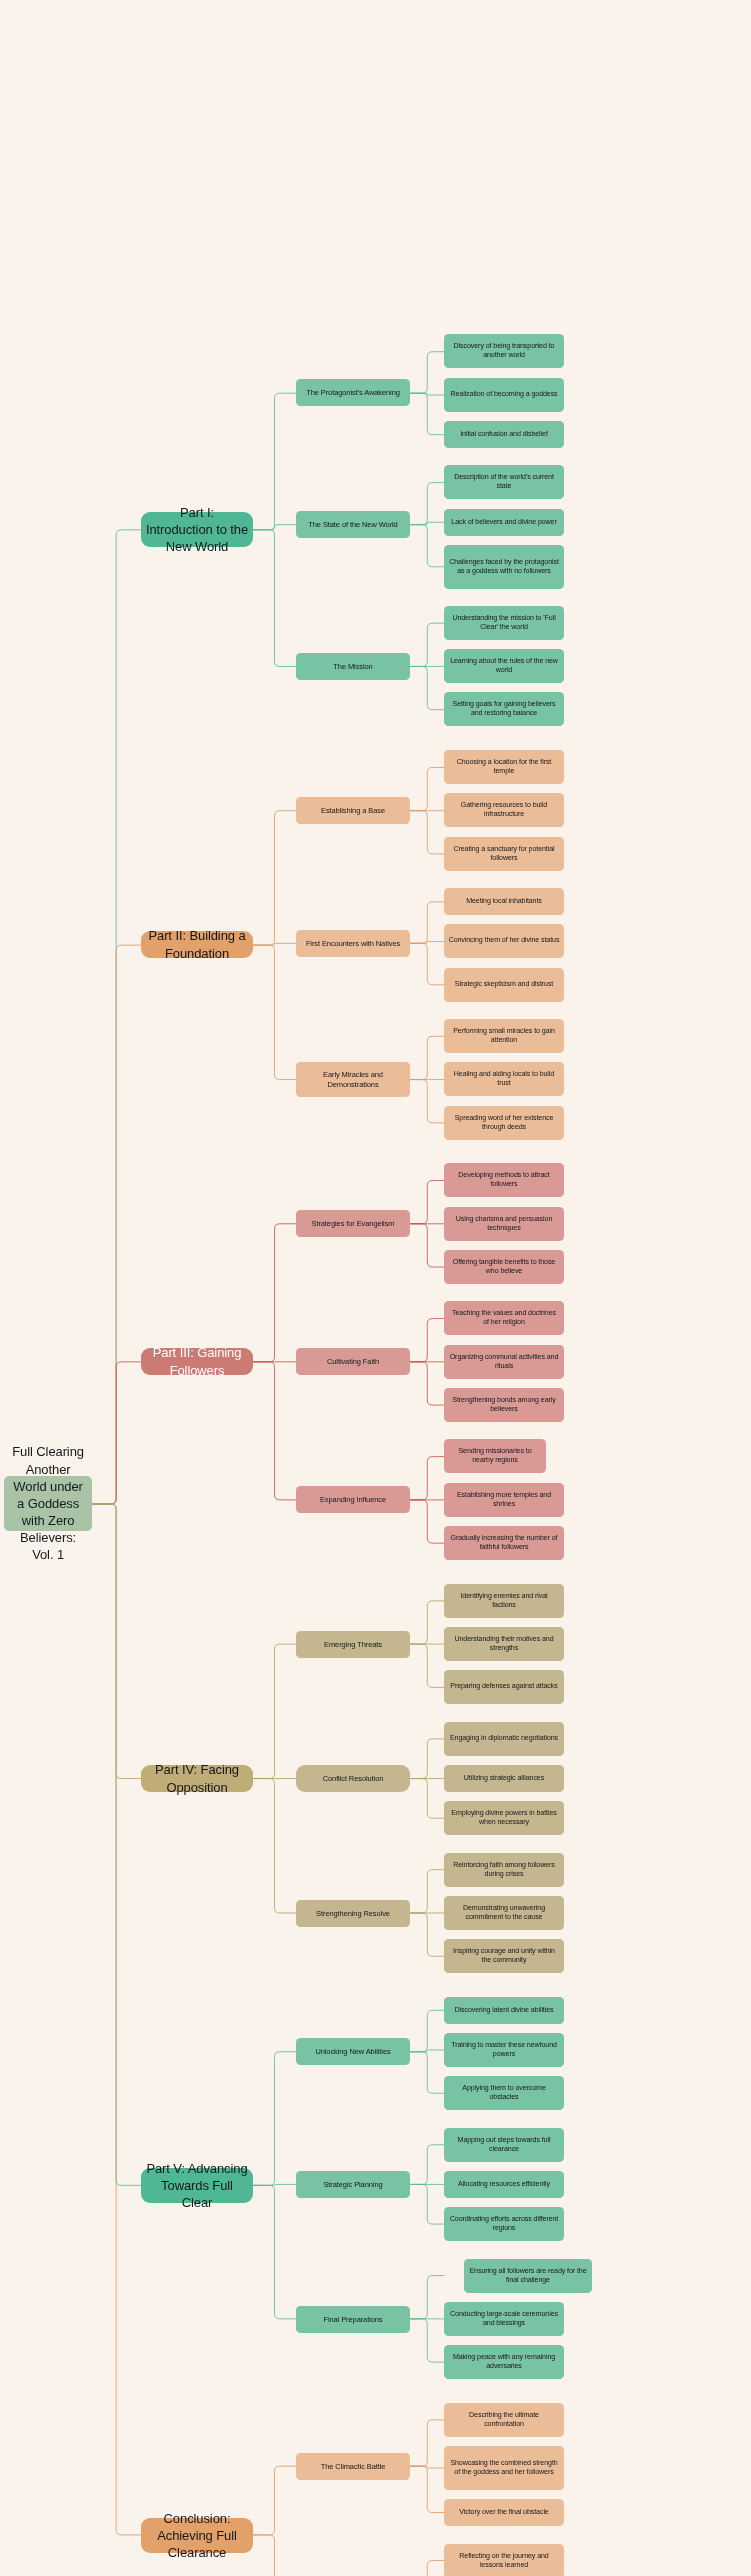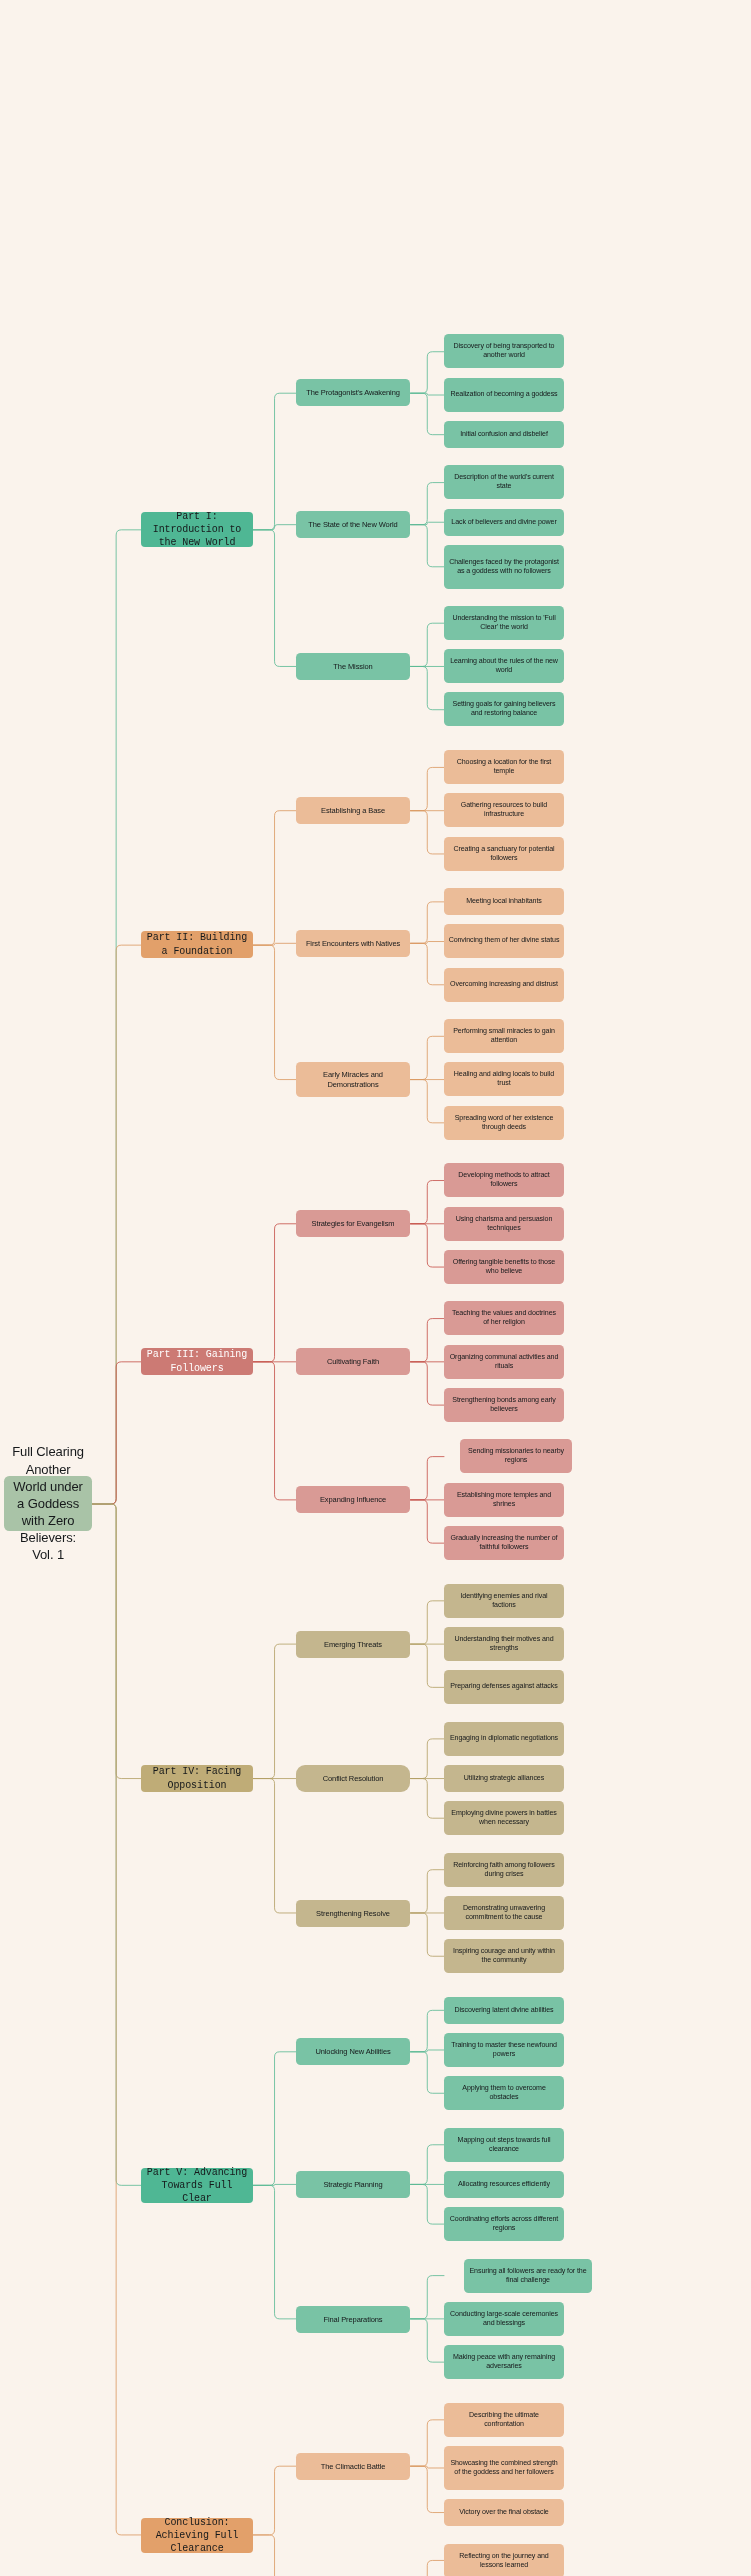--- a/index.html
+++ b/index.html
@@ -21,21 +21,21 @@
     padding:3.1px 4.6px;
     line-height:1.32;
     color:#16191b;
     letter-spacing:-0.1px;
   }
   .root{
     background:#A9C3A7;
     font-size:13px;
     border-radius:5.2px;
   }
-  .lvl1{font-size:10px;border-radius:4px;font-family:Liberation Mono, monospace;}
+  .lvl1{font-size:13px;border-radius:9px;}
   .lvl2{font-size:7.5px;}
   .lvl3{font-size:7.1px;}
   .c-green1{background:#4FB794;}
   .c-green2{background:#79C3A5;}
   .c-orange1{background:#E2A06A;}
   .c-orange2{background:#EBBC98;}
   .c-red1{background:#CC7A74;color:#ffffff;}
   .c-red2{background:#D99A95;}
   .c-olive1{background:#BFAC77;}
   .c-olive2{background:#C4B68E;}
@@ -135,36 +135,36 @@
       <div class="node lvl3 c-green2" style="left: 444px; top: 649px; width: 120px; height: 34px;">Learning about the rules of the new world</div>
       <div class="node lvl3 c-green2" style="left: 444px; top: 692px; width: 120px; height: 34px;">Setting goals for gaining believers and restoring balance</div>
       <div class="node lvl2 c-green2" style="left: 296px; top: 653px; width: 114px; height: 27px;">The Mission</div>
       <div class="node lvl1 c-green1" style="left: 141px; top: 512px; width: 112px; height: 35px;">Part I: Introduction to the New World</div>
       <div class="node lvl3 c-orange2" style="left: 444px; top: 750px; width: 120px; height: 34px;">Choosing a location for the first temple</div>
       <div class="node lvl3 c-orange2" style="left: 444px; top: 793px; width: 120px; height: 34px;">Gathering resources to build infrastructure</div>
       <div class="node lvl3 c-orange2" style="left: 444px; top: 837px; width: 120px; height: 34px;">Creating a sanctuary for potential followers</div>
       <div class="node lvl2 c-orange2" style="left: 296px; top: 797px; width: 114px; height: 27px;">Establishing a Base</div>
       <div class="node lvl3 c-orange2" style="left: 444px; top: 888px; width: 120px; height: 27px;">Meeting local inhabitants</div>
       <div class="node lvl3 c-orange2" style="left: 444px; top: 924px; width: 120px; height: 34px;">Convincing them of her divine status</div>
-      <div class="node lvl3 c-orange2" style="left: 444px; top: 968px; width: 120px; height: 34px;">Overcoming increasing and distrust</div>
+      <div class="node lvl3 c-orange2" style="left: 444px; top: 968px; width: 120px; height: 34px;">Strategic skepticism and distrust</div>
       <div class="node lvl2 c-orange2" style="left: 296px; top: 930px; width: 114px; height: 27px;">First Encounters with Natives</div>
       <div class="node lvl3 c-orange2" style="left: 444px; top: 1019px; width: 120px; height: 34px;">Performing small miracles to gain attention</div>
       <div class="node lvl3 c-orange2" style="left: 444px; top: 1062px; width: 120px; height: 34px;">Healing and aiding locals to build trust</div>
       <div class="node lvl3 c-orange2" style="left: 444px; top: 1106px; width: 120px; height: 34px;">Spreading word of her existence through deeds</div>
       <div class="node lvl2 c-orange2" style="left: 296px; top: 1062px; width: 114px; height: 35px;">Early Miracles and Demonstrations</div>
       <div class="node lvl1 c-orange1" style="left: 141px; top: 931px; width: 112px; height: 27px;">Part II: Building a Foundation</div>
       <div class="node lvl3 c-red2" style="left: 444px; top: 1163px; width: 120px; height: 34px;">Developing methods to attract followers</div>
       <div class="node lvl3 c-red2" style="left: 444px; top: 1207px; width: 120px; height: 34px;">Using charisma and persuasion techniques</div>
       <div class="node lvl3 c-red2" style="left: 444px; top: 1250px; width: 120px; height: 34px;">Offering tangible benefits to those who believe</div>
       <div class="node lvl2 c-red2" style="left: 296px; top: 1210px; width: 114px; height: 27px;">Strategies for Evangelism</div>
       <div class="node lvl3 c-red2" style="left: 444px; top: 1301px; width: 120px; height: 34px;">Teaching the values and doctrines of her religion</div>
       <div class="node lvl3 c-red2" style="left: 444px; top: 1345px; width: 120px; height: 34px;">Organizing communal activities and rituals</div>
       <div class="node lvl3 c-red2" style="left: 444px; top: 1388px; width: 120px; height: 34px;">Strengthening bonds among early believers</div>
       <div class="node lvl2 c-red2" style="left: 296px; top: 1348px; width: 114px; height: 27px;">Cultivating Faith</div>
-      <div class="node lvl3 c-red2" style="left: 444px; top: 1439px; width: 112px; height: 34px; margin-left: 16px;">Sending missionaries to nearby regions</div>
+      <div class="node lvl3 c-red2" style="left: 444px; top: 1439px; width: 102px; height: 34px;">Sending missionaries to nearby regions</div>
       <div class="node lvl3 c-red2" style="left: 444px; top: 1483px; width: 120px; height: 34px;">Establishing more temples and shrines</div>
       <div class="node lvl3 c-red2" style="left: 444px; top: 1526px; width: 120px; height: 34px;">Gradually increasing the number of faithful followers</div>
       <div class="node lvl2 c-red2" style="left: 296px; top: 1486px; width: 114px; height: 27px;">Expanding Influence</div>
       <div class="node lvl1 c-red1" style="left: 141px; top: 1348px; width: 112px; height: 27px;">Part III: Gaining Followers</div>
       <div class="node lvl3 c-olive2" style="left: 444px; top: 1584px; width: 120px; height: 34px;">Identifying enemies and rival factions</div>
       <div class="node lvl3 c-olive2" style="left: 444px; top: 1627px; width: 120px; height: 34px;">Understanding their motives and strengths</div>
       <div class="node lvl3 c-olive2" style="left: 444px; top: 1670px; width: 120px; height: 34px;">Preparing defenses against attacks</div>
       <div class="node lvl2 c-olive2" style="left: 296px; top: 1631px; width: 114px; height: 27px;">Emerging Threats</div>
       <div class="node lvl3 c-olive2" style="left: 444px; top: 1722px; width: 120px; height: 34px;">Engaging in diplomatic negotiations</div>
       <div class="node lvl3 c-olive2" style="left: 444px; top: 1765px; width: 120px; height: 27px;">Utilizing strategic alliances</div>

